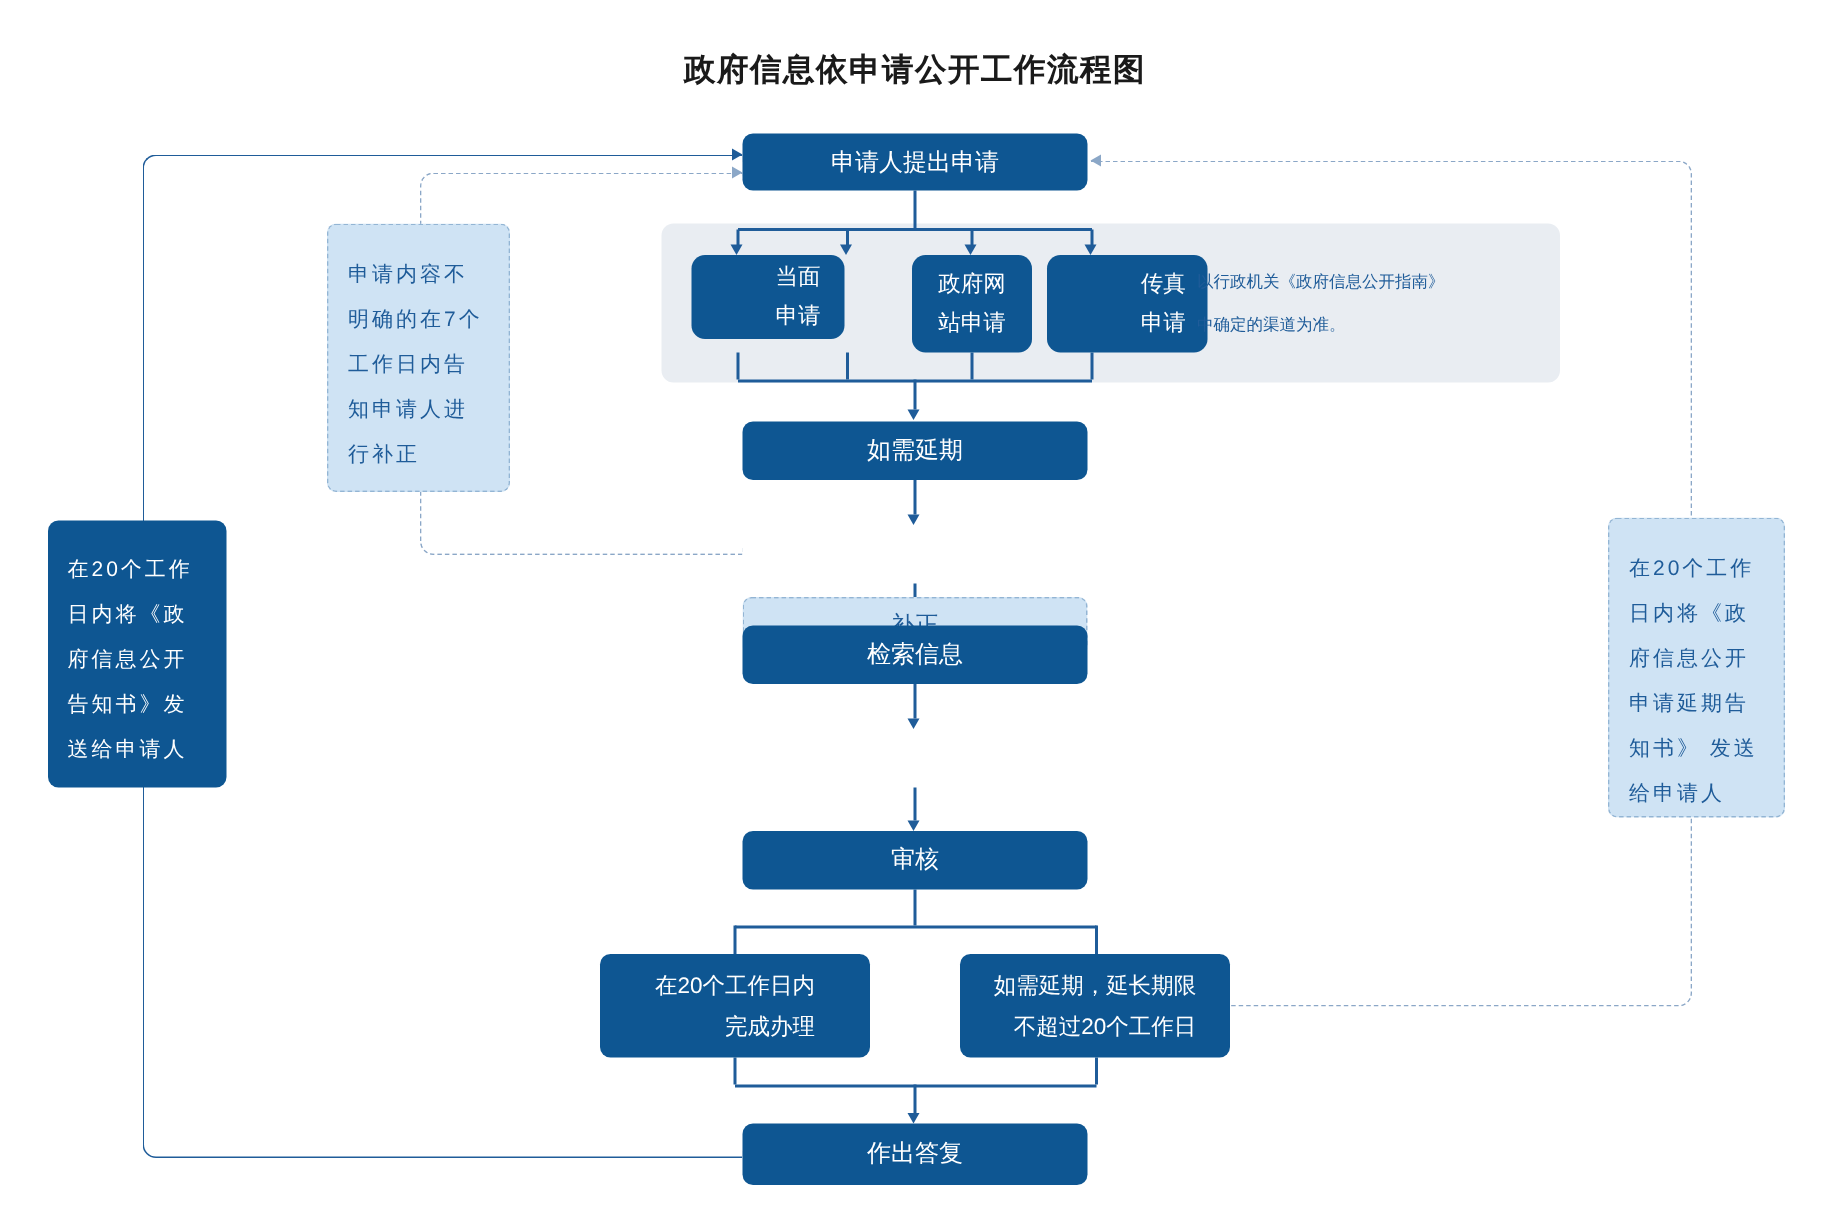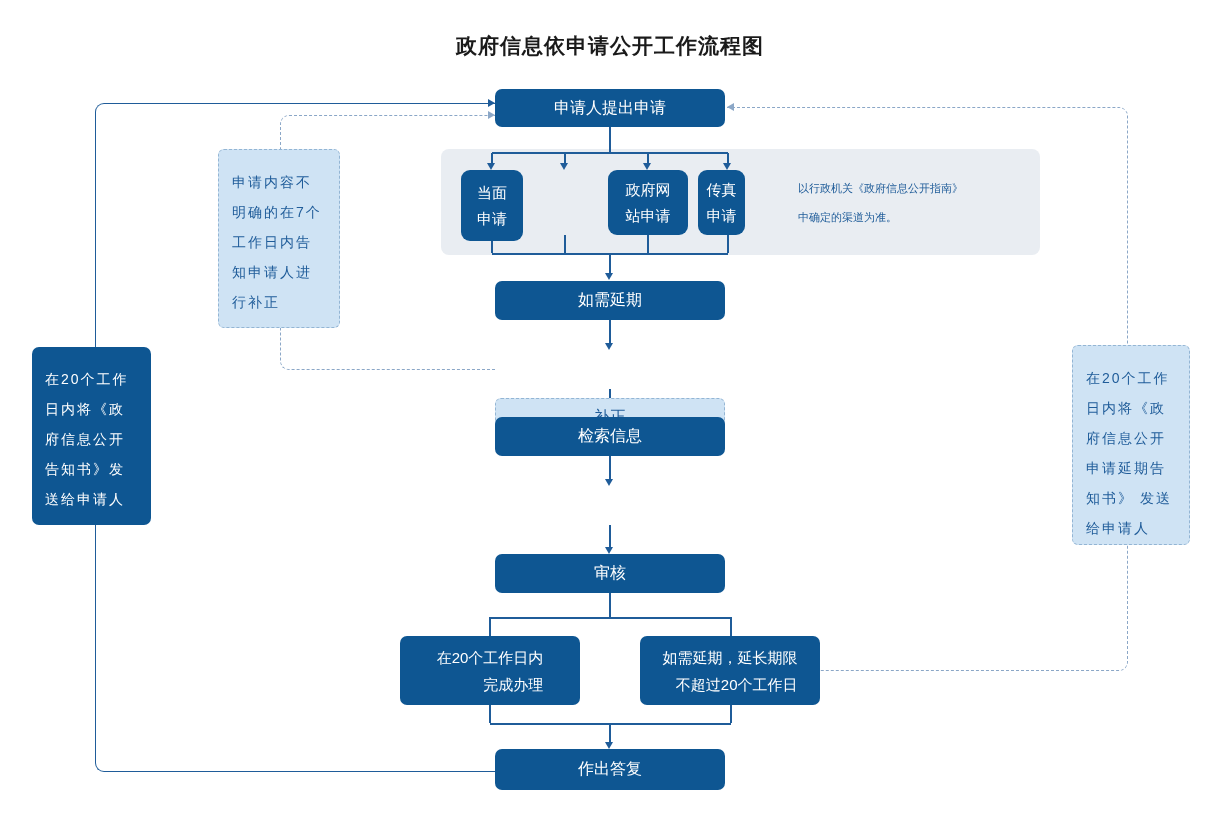--- a/index.html
+++ b/index.html
@@ -124,25 +124,25 @@
   <div class="vl" style="left:730px;top:617px;height:19px;"></div>
 
   <div class="vl" style="left:489px;top:705px;height:18px;"></div>
   <div class="vl" style="left:730px;top:705px;height:18px;"></div>
   <div class="hl" style="left:490px;top:723px;width:241px;"></div>
   <div class="vl" style="left:609px;top:723px;height:19px;"></div>
   <div class="arr-d" style="left:605px;top:742px;"></div>
 
   <div class="box-dark" style="left:495px;top:89px;width:230px;height:38px;">申请人提出申请</div>
 
-  <div class="box-dark channel" style="left:461px;top:170px;width:62px;height:71px;">当面
+  <div class="box-dark channel" style="left:461px;top:170px;width:62px;height:56px;padding-left:40px;">当面
 申请</div>
   <div class="box-dark channel" style="left:608px;top:170px;width:80px;height:65px;">政府网
 站申请</div>
-  <div class="box-dark channel" style="left:698px;top:170px;width:47px;height:65px;">传真
+  <div class="box-dark channel" style="left:698px;top:170px;width:59px;height:65px;padding-left:48px;">传真
 申请</div>
 
   <div class="annotation">以行政机关《政府信息公开指南》
 中确定的渠道为准。</div>
 
   <div class="box-dark" style="left:495px;top:281px;width:230px;height:39px;">如需延期</div>
   <div class="box-light" style="left:495px;top:350px;width:230px;height:39px;margin-top:48px;">补正</div>
   <div class="box-dark" style="left:495px;top:417px;width:230px;height:39px;">检索信息</div>
   <div class="box-dark" style="left:495px;top:554px;width:230px;height:39px;">审核</div>
 

